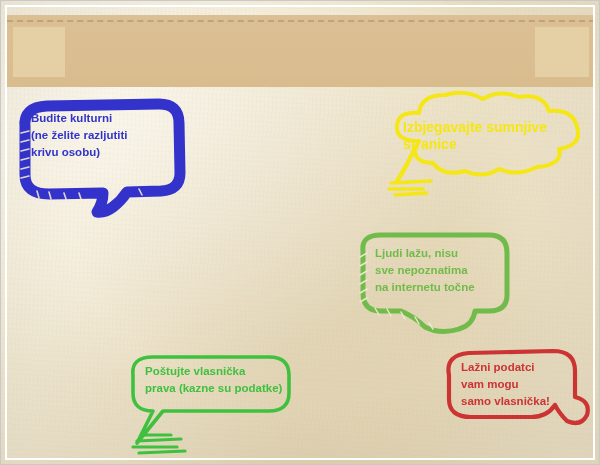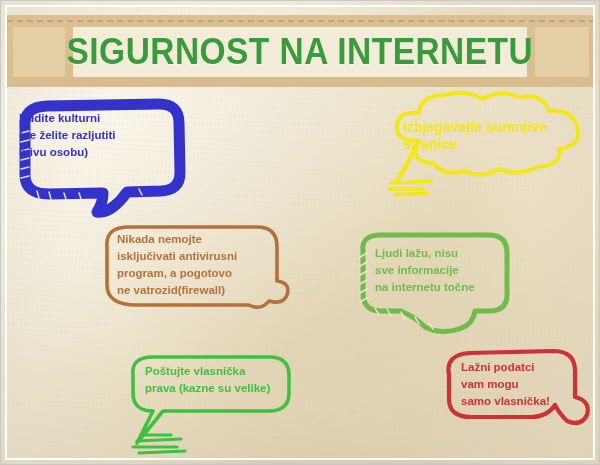--- a/index.html
+++ b/index.html
@@ -120,43 +120,40 @@
 
   
   #bubble-blue   { left: 8px;   top: 96px;  width: 180px; height: 118px; }
   #bubble-teal   { left: 234px; top: 104px; width: 130px; height: 130px; }
   #bubble-yellow { left: 386px; top: 88px;  width: 208px; height: 112px; }
   #bubble-orange { left: 100px; top: 218px; width: 200px; height: 112px; }
   #bubble-green  { left: 354px; top: 228px; width: 166px; height: 116px; }
   #bubble-green2 { left: 122px; top: 348px; width: 184px; height: 112px; }
   #bubble-red    { left: 440px; top: 344px; width: 152px; height: 110px; }
 
-  #text-blue   { left: 10px;  top: 13px;  width: 150px; }
+  #text-blue   { left: 22px;  top: 13px;  width: 150px; }
   #text-teal   { left: 20px;  top: 16px;  width: 106px; }
   #text-yellow { left: 16px;  top: 30px;  width: 190px; font-size: 14px; }
   #text-orange { left: 16px;  top: 12px;  width: 170px; }
   #text-green  { left: 20px;  top: 16px;  width: 136px; }
   #text-green2 { left: 22px;  top: 14px;  width: 156px; }
   #text-red    { left: 20px;  top: 14px;  width: 120px; }
 </style>
 </head>
 <body>
 
 <div id="poster">
 
   <div id="paper"></div>
   <div id="grain"></div>
 
   <div id="header-band"></div>
   <div id="header-dash"></div>
   <div class="header-side-panel" id="panel-left"></div>
   <div class="header-side-panel" id="panel-right"></div>
-  <div id="title-plate">
-    <div id="title-text">SIGURNOST NA INTERNETU</div>
-  </div>
 
   <div class="bubble" id="bubble-blue">
     <svg width="180" height="118" viewBox="0 0 180 118">
       <path d="M16 30 Q14 10 38 9 L150 7 Q170 7 170 26 L171 76 Q171 93 152 94 L118 95
                Q112 104 104 110 Q96 116 88 115 Q94 106 94 96 L40 97 Q16 97 16 78 Z" fill="none" stroke="#3333cc" stroke-width="11" stroke-linecap="round" stroke-linejoin="round"></path>
       <g stroke="#f1e9d2" stroke-width="1.6" stroke-linecap="round" opacity="0.9">
         <line x1="12" y1="36" x2="20" y2="34"></line>
         <line x1="12" y1="45" x2="20" y2="43"></line>
         <line x1="12" y1="54" x2="20" y2="52"></line>
         <line x1="12" y1="63" x2="20" y2="61"></line>
@@ -183,31 +180,20 @@
                Q56 88 46 74 Q26 74 28 58 Q18 82 10 92 Q22 72 32 52 Z" fill="none" stroke="#f5e616" stroke-width="4" stroke-linecap="round" stroke-linejoin="round"></path>
       <g stroke="#f5e616" stroke-width="3.4" stroke-linecap="round">
         <line x1="4" y1="94" x2="44" y2="92"></line>
         <line x1="2" y1="100" x2="36" y2="100"></line>
         <line x1="8" y1="106" x2="40" y2="104"></line>
       </g>
     </svg>
     <div class="bubble-text" id="text-yellow" style="color:#f5e616">Izbjegavajte sumnjive stranice</div>
   </div>
 
-  <div class="bubble" id="bubble-orange">
-    <svg width="200" height="112" viewBox="0 0 200 112">
-      <path d="M6 28 Q4 8 28 8 L156 8 Q176 8 176 28 L176 62
-               Q190 64 186 76 Q182 86 168 82 Q160 92 148 86 L36 86
-               Q6 86 6 66 Z" fill="none" stroke="#b5713c" stroke-width="3.6" stroke-linecap="round" stroke-linejoin="round"></path>
-    </svg>
-    <div class="bubble-text" id="text-orange" style="color:#b5713c">Nikada nemojte
-isključivati antivirusni
-program, a pogotovo
-ne vatrozid(firewall)</div>
-  </div>
 
   <div class="bubble" id="bubble-green">
     <svg width="166" height="116" viewBox="0 0 166 116">
       <path d="M8 22 Q6 6 26 6 L134 6 Q152 6 152 24 L152 66
                Q152 82 134 82 L120 82 Q118 96 104 100 Q86 106 70 98
                Q60 88 46 82 L26 82 Q8 82 8 64 Z" fill="none" stroke="#71bb4b" stroke-width="5" stroke-linecap="round" stroke-linejoin="round"></path>
       <g stroke="#f1e9d2" stroke-width="1.5" stroke-linecap="round" opacity="0.95">
         <line x1="5" y1="28" x2="12" y2="24"></line>
         <line x1="5" y1="37" x2="12" y2="33"></line>
         <line x1="5" y1="46" x2="12" y2="42"></line>
@@ -215,37 +201,37 @@
         <line x1="5" y1="64" x2="12" y2="60"></line>
         <line x1="5" y1="73" x2="12" y2="69"></line>
         <line x1="20" y1="79" x2="24" y2="86"></line>
         <line x1="32" y1="80" x2="36" y2="87"></line>
         <line x1="46" y1="83" x2="50" y2="90"></line>
         <line x1="60" y1="88" x2="64" y2="95"></line>
         <line x1="74" y1="94" x2="78" y2="100"></line>
       </g>
     </svg>
     <div class="bubble-text" id="text-green" style="color:#71bb4b">Ljudi lažu, nisu
-sve informacije
+sve nepoznatima
 na internetu točne</div>
   </div>
 
   <div class="bubble" id="bubble-green2">
     <svg width="184" height="112" viewBox="0 0 184 112">
       <path d="M10 26 Q8 8 30 8 L146 8 Q166 8 166 26 L166 44 Q166 62 146 62 L40 62
                L14 94 L30 62 Q10 62 10 44 Z" fill="none" stroke="#3fc13f" stroke-width="3.6" stroke-linecap="round" stroke-linejoin="round"></path>
       <g stroke="#3fc13f" stroke-width="3.2" stroke-linecap="round">
         <line x1="14" y1="92" x2="58" y2="90"></line>
         <line x1="10" y1="98" x2="54" y2="98"></line>
         <line x1="16" y1="104" x2="62" y2="102"></line>
         <line x1="22" y1="86" x2="48" y2="86"></line>
       </g>
     </svg>
     <div class="bubble-text" id="text-green2" style="color:#3fc13f">Poštujte vlasnička
-prava (kazne su velike)</div>
+prava (kazne su podatke)</div>
   </div>
 
   <div class="bubble" id="bubble-red">
     <svg width="152" height="110" viewBox="0 0 152 110">
       <path d="M8 30 Q4 10 28 8 L112 6 Q134 6 134 26 L134 52
                Q150 56 146 70 Q140 82 126 76 Q118 68 114 60 Q106 72 90 72 L30 72
                Q8 72 8 54 Z" fill="none" stroke="#cc3333" stroke-width="4.2" stroke-linecap="round" stroke-linejoin="round"></path>
     </svg>
     <div class="bubble-text" id="text-red" style="color:#cc3333">Lažni podatci
 vam mogu

